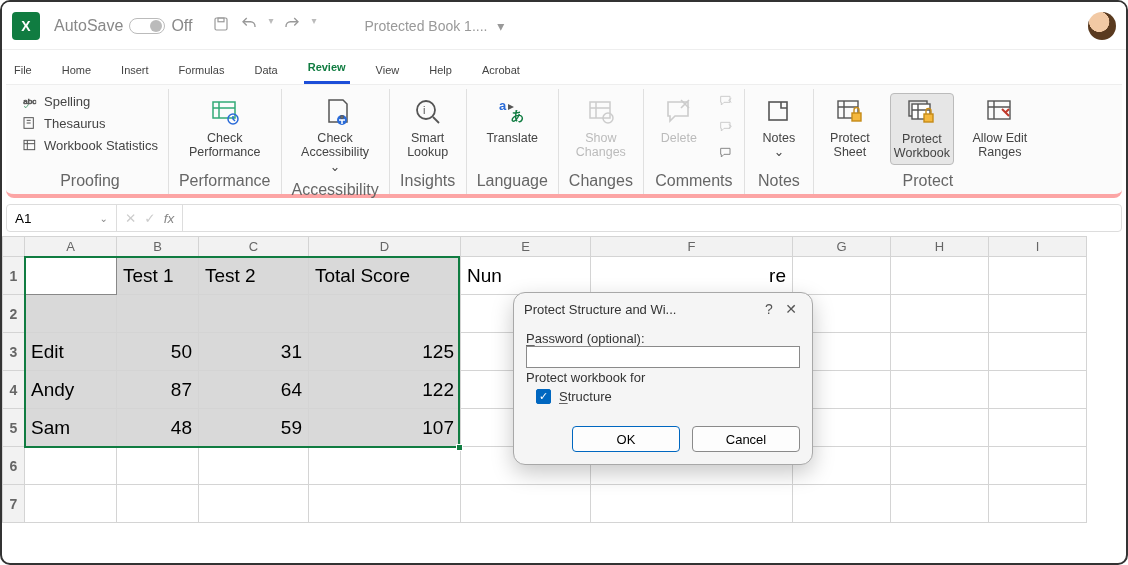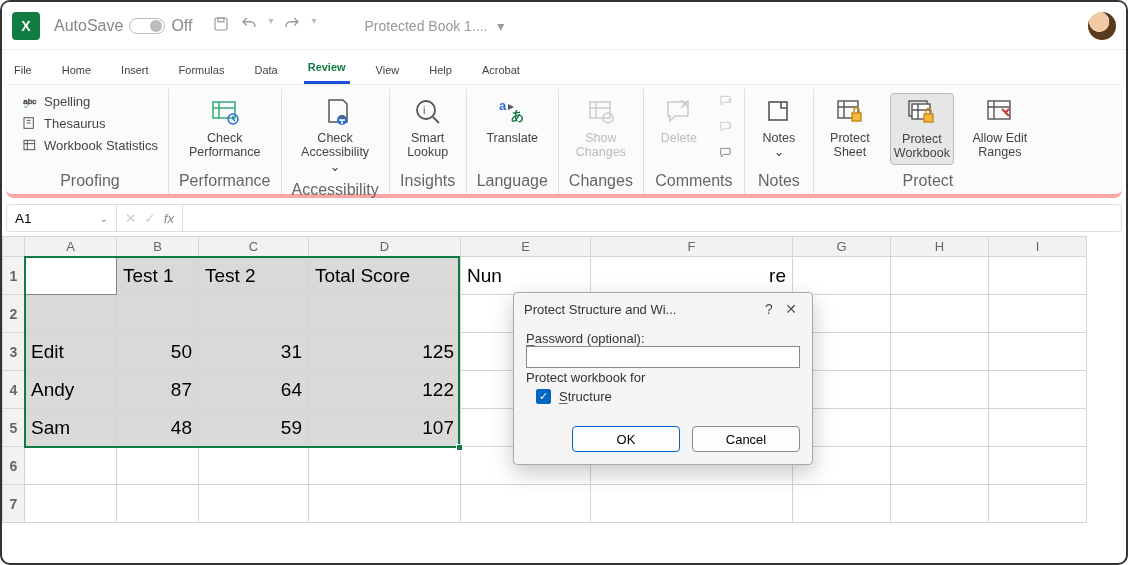--- a/index.html
+++ b/index.html
@@ -48,21 +48,21 @@
 .sheet thead th { background:#f2f2f2; color:#666; font-weight:normal; height:20px; font-size:13px;}
 .rowhead { background:#f2f2f2; color:#666; text-align:center; width:22px; font-size:13px;}
 .corner { background:#f2f2f2; width:22px;}
 .sheet tbody td { height:38px; padding:0 6px; font-size:19px;}
 td.sel { background:#d9d9d9; }
 td.num { text-align:right; }
 .selborder { position:absolute; border:2px solid #107c41; pointer-events:none;}
 .selhandle { position:absolute; width:7px; height:7px; background:#107c41; border:1px solid #fff;}
 
 
-.dialog { position:absolute; left:511px; top:290px; width:300px; background:#f5f5f5; border:1px solid #a8a8a8; border-radius:4px; box-shadow:0 8px 22px rgba(0,0,0,.22); font-size:13px; color:#333;}
+.dialog { position:absolute; left:511px; top:290px; width:300px; background:#f5f5f5; border:1px solid #a8a8a8; border-radius:12px; box-shadow:0 8px 22px rgba(0,0,0,.22); font-size:13px; color:#333;}
 .dlg-title { display:flex; align-items:center; padding:8px 10px; font-size:13px;}
 .dlg-title .t { flex:1; }
 .dlg-title .ic { width:22px; text-align:center; color:#555; cursor:pointer; font-size:14px;}
 .dlg-body { padding:6px 12px 10px; }
 .dlg-body label { display:block; margin-bottom:0; }
 .dlg-body input[type=text] { width:100%; height:22px; border:1px solid #8a8a8a; background:#fff; padding:0 4px;}
 .chkrow { display:flex; align-items:center; gap:8px; margin:4px 0 2px 10px;}
 .chkbox { width:15px; height:15px; border:1px solid #555; border-radius:2px; display:inline-flex; align-items:center; justify-content:center; font-size:11px; color:#fff;}
 .chkbox.on { background:#0067c0; border-color:#0067c0;}
 .chkbox.dis { border-color:#bbb;}

